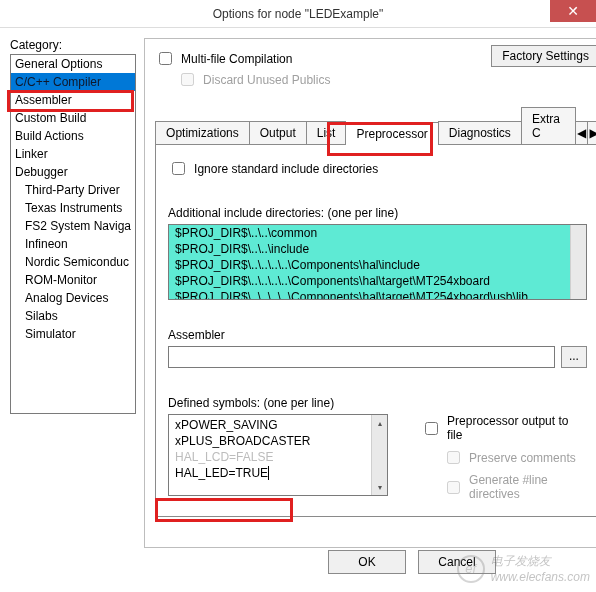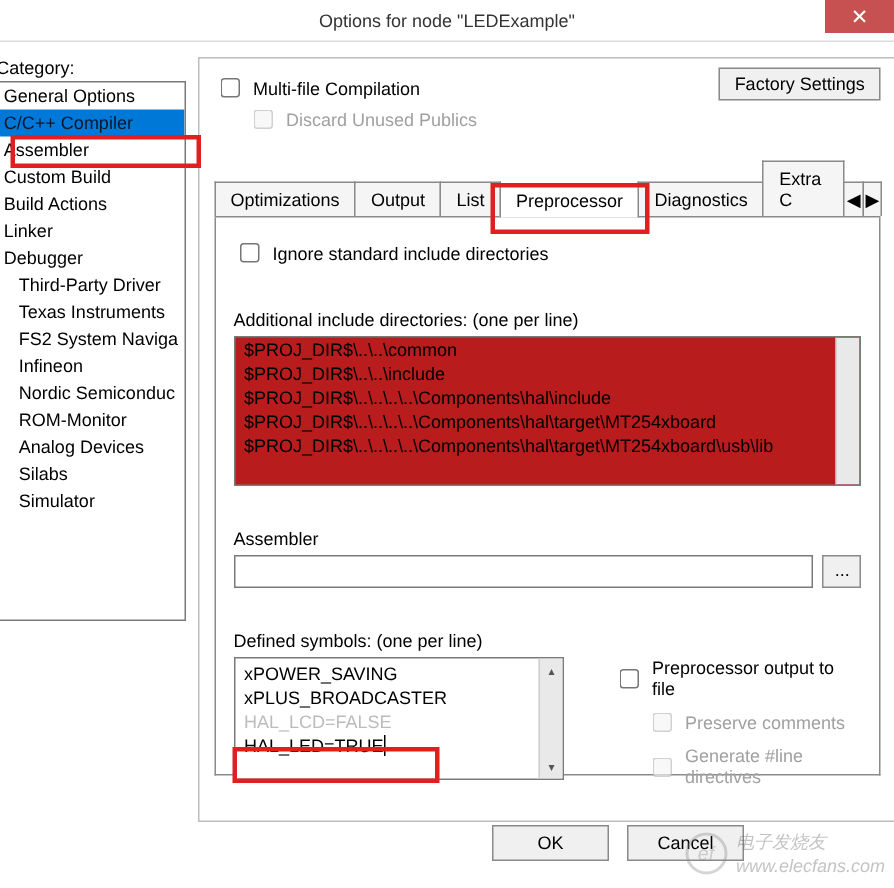--- a/index.html
+++ b/index.html
@@ -1,20 +1,20 @@
 <!DOCTYPE html>
 <html><head>
 <meta charset="utf-8">
 <style>
 * { box-sizing: border-box; font-family: "Segoe UI", Tahoma, sans-serif; font-size: 12px; }
 body { margin: 0; background: #fff; width: 596px; height: 592px; position: relative; overflow: hidden; }
 .titlebar { height: 28px; background: #fff; border-bottom: 1px solid #ddd; display: flex; align-items: center; position: relative; }
 .titlebar .title { flex: 1; text-align: center; color: #333; }
 .titlebar .close { width: 46px; height: 22px; background: #c75050; color: #fff; display: flex; align-items: center; justify-content: center; position: absolute; right: 0; top: 0; font-size: 14px; }
-.content { display: flex; padding: 10px 10px 0 10px; height: 520px; justify-content: center; }
+.content { display: flex; padding: 10px 10px 0 10px; height: 520px; }
 .leftcol { width: 130px; display: flex; flex-direction: column; }
 .catlabel { margin-bottom: 2px; }
 .catbox { border: 1px solid #7a7a7a; background: #fff; height: 360px; overflow: hidden; }
 .catitem { padding: 2px 4px; white-space: nowrap; overflow: hidden; cursor: pointer; }
 .catitem.sel { background: #0078d7; color: #0f172a; }
 .catitem.indent { padding-left: 14px; }
 .hl-red { position: absolute; border: 3px solid #e02020; pointer-events: none; }
 .rightcol { flex: 1; margin-left: 8px; position: relative; }
 .groupbox { border: 1px solid #bdbdbd; height: 100%; padding: 8px 10px; position: relative; }
 .factory { position: absolute; right: 10px; top: 6px; }
@@ -24,21 +24,21 @@
 .chk.disabled { color: #a0a0a0; }
 .chk.disabled input { background: #f0f0f0; }
 .multicomp { margin-top: 2px; }
 .discard { margin-left: 22px; margin-top: 2px; }
 .tabs { margin-top: 18px; border-bottom: 1px solid #8a8a8a; display: flex; align-items: flex-end; position: relative; }
 .tab { border: 1px solid #8a8a8a; border-bottom: none; padding: 4px 10px; background: #f5f5f5; margin-right: -1px; cursor: pointer; }
 .tab.active { background: #fff; position: relative; top: 1px; }
 .tabarrow { border: 1px solid #8a8a8a; border-bottom: none; width: 16px; text-align: center; padding: 4px 0; background: #f5f5f5; margin-right: -1px; cursor: pointer; }
 .tabbody { border: 1px solid #8a8a8a; border-top: none; padding: 14px 12px 12px 12px; height: 372px; }
 .seclabel { margin-top: 28px; margin-bottom: 4px; }
-.dirbox { border: 1px solid #7a7a7a; background: #b91c1c; height: 100px; overflow: hidden; position: relative; }
+.dirbox { border: 1px solid #7a7a7a; background: #5eead4; height: 76px; overflow: hidden; position: relative; }
 .dirline { padding: 1px 6px; white-space: nowrap; }
 .scrolly { position: absolute; right: 0; top: 0; bottom: 0; width: 16px; background: #e9e9e9; border-left: 1px solid #cfcfcf; }
 .preincrow { display: flex; gap: 6px; }
 .preincrow input { flex: 1; border: 1px solid #7a7a7a; height: 22px; padding: 0 4px; }
 .browsebtn { border: 1px solid #8a8a8a; background: #f0f0f0; width: 26px; height: 22px; text-align: center; line-height: 18px; cursor: pointer; }
 .defsymrow { display: flex; gap: 33px; }
 .defbox { border: 1px solid #7a7a7a; background: #fff; width: 220px; height: 82px; position: relative; overflow: hidden; padding-top: 2px; }
 .defline { padding: 0 6px; white-space: nowrap; line-height: 16px; }
 .defscroll { position: absolute; right: 0; top: 0; bottom: 0; width: 16px; background: #e9e9e9; border-left: 1px solid #cfcfcf; }
 .defarrow { width: 16px; height: 16px; display: flex; align-items: center; justify-content: center; font-size: 8px; color: #555; }

